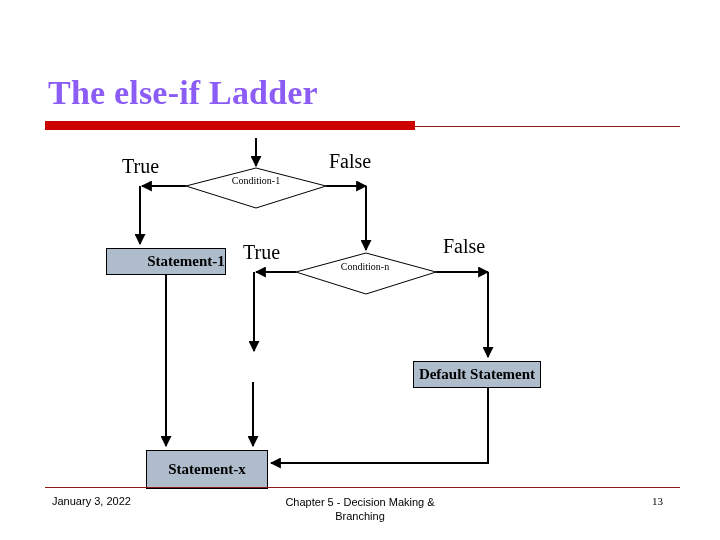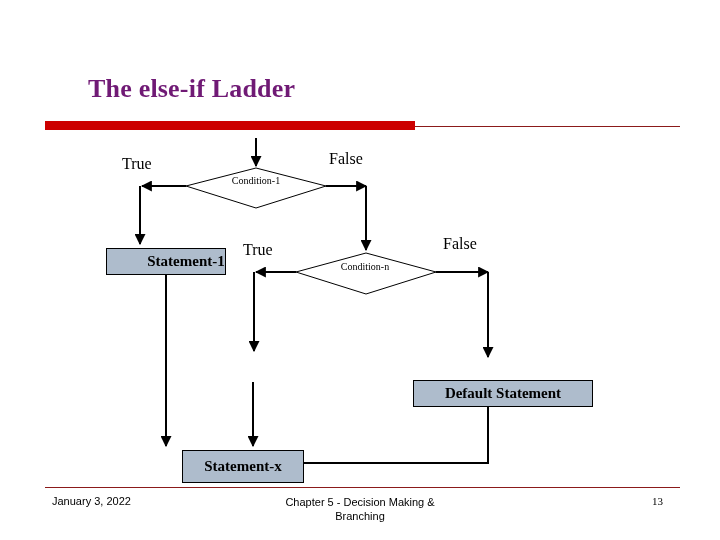--- a/index.html
+++ b/index.html
@@ -23,26 +23,25 @@
     background: #ffffff;
   }
 
   
   #slide-title {
     position: absolute;
     left: 48px;
     top: 74px;
     width: 620px;
     font-family: "Liberation Serif", serif;
-    font-size: 26px;
+    font-size: 34px;
     font-weight: bold;
-    color: #701a75;
+    color: #8b5cf6;
     letter-spacing: 0.2px;
     white-space: nowrap;
-    margin-left: 40px;
   }
 
   
   #title-rule-thin {
     position: absolute;
     left: 45px;
     top: 126px;
     width: 635px;
     height: 1px;
     background: #8b1a1a;
@@ -76,40 +75,40 @@
     align-items: center;
     justify-content: center;
     font-family: "Liberation Serif", serif;
     font-size: 15px;
     font-weight: bold;
     color: #000000;
     white-space: nowrap;
   }
   #box-statement-1 { left: 106px; top: 248px; width: 120px; height: 27px; padding-left: 40px; }
   #box-statement-n { left: 215px; top: 355px; width: 130px; height: 27px; }
-  #box-default-statement { left: 413px; top: 380px; width: 180px; height: 27px; }
-  #box-statement-x { left: 146px; top: 450px; width: 122px; height: 33px; margin-left: 36px; }
+  #box-default-statement { left: 413px; top: 361px; width: 128px; height: 27px; }
+  #box-statement-x { left: 146px; top: 450px; width: 122px; height: 39px; }
 
   
   .diamond-text {
     position: absolute;
     font-family: "Liberation Serif", serif;
     font-size: 10px;
     color: #000000;
     white-space: nowrap;
     text-align: center;
   }
   #text-condition-1 { left: 196px; top: 175px; width: 120px; }
   #text-condition-n { left: 305px; top: 261px; width: 120px; }
 
   
   .branch-label {
     position: absolute;
     font-family: "Liberation Serif", serif;
-    font-size: 16px;
+    font-size: 20px;
     color: #000000;
     white-space: nowrap;
   }
   #label-true-1  { left: 122px; top: 155px; }
   #label-false-1 { left: 329px; top: 150px; }
   #label-true-n  { left: 243px; top: 241px; }
   #label-false-n { left: 443px; top: 235px; }
 
   
   #footer-rule {

